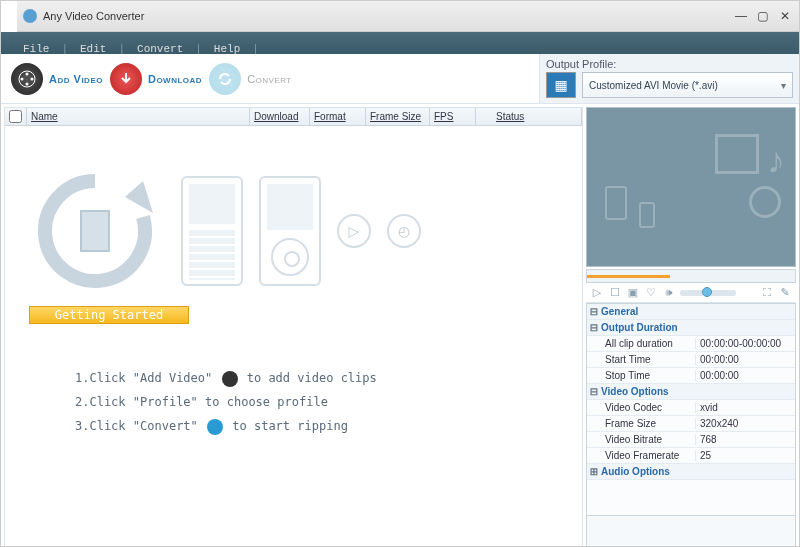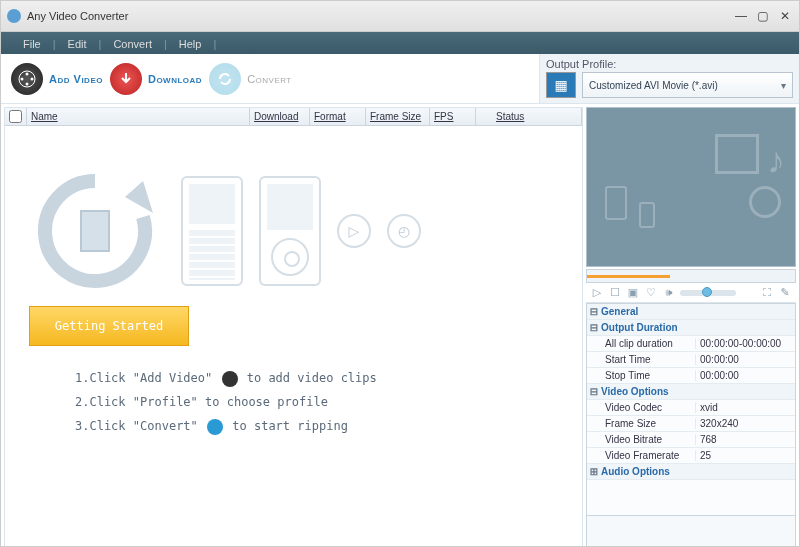--- a/index.html
+++ b/index.html
@@ -1,21 +1,21 @@
 <!DOCTYPE html>
 <html><head>
 <meta charset="utf-8">
 <style>
 * { box-sizing: border-box; margin: 0; padding: 0; }
 body { font-family: Arial, sans-serif; font-size: 11px; background: #fff; width: 800px; height: 547px; overflow: hidden; border: 1px solid #ccc; }
-.title-bar { height: 22px; background: linear-gradient(#f0f0f0,#e0e0e0); display: flex; align-items: center; padding: 15px 6px; border-bottom: 1px solid #ccc; }
+.title-bar { height: 22px; background: linear-gradient(#f0f0f0,#e0e0e0); display: flex; align-items: center; padding: 15px 6px; border-bottom: 1px solid #ccc; margin-left: 16px; }
 .title-bar .logo { width:14px; height:14px; border-radius:50%; background:#5a9fd4; margin-right:6px; }
 .title-bar .title { color:#333; flex:1; }
 .title-bar .win-btn { width:16px; text-align:center; color:#444; font-size:12px; margin-left:6px; cursor:pointer; }
-.menu-bar { height:22px; background: linear-gradient(#4a6a7a,#3a5a6a); display:flex; align-items:flex-end; padding:4px 10px; color:#ddd; }
+.menu-bar { height:22px; background: linear-gradient(#4a6a7a,#3a5a6a); display:flex; align-items:flex-start; padding:11px 10px; color:#ddd;font-family:Liberation Mono, monospace; }
 .menu-item { padding:0 12px; cursor:pointer; }
 .menu-sep { color:#7a9aaa; }
 .toolbar-row { display:flex; height:50px; border-bottom:1px solid #dde6ee; }
 .toolbar-left { flex:1; display:flex; align-items:center; padding-left:10px; gap:7px; }
 .tool-btn { display:flex; align-items:center; gap:6px; cursor:pointer; }
 .tool-btn .circ { width:32px; height:32px; border-radius:50%; display:flex; align-items:center; justify-content:center; }
 .circ.dark { background:radial-gradient(#555,#222); }
 .circ.red { background:radial-gradient(#e55,#b22); }
 .circ.blue { background:radial-gradient(#6bd,#4ac); }
 .tool-btn .lbl { font-size:11px; font-variant:small-caps; letter-spacing:0.5px; }
@@ -43,21 +43,21 @@
 .empty-icons { position:absolute; top:30px; left:20px; right:20px; height:150px; display:flex; align-items:center; gap:16px; }
 .refresh-ic { width:140px; height:140px; }
 .phone-ic, .ipod-ic { width:62px; height:110px; border:2px solid #d5dde5; border-radius:6px; }
 .phone-ic { background:#fff; }
 .phone-ic .scr { margin:6px; height:40px; background:#eef3f7; }
 .phone-ic .keys { margin:2px 6px; height:50px; background:repeating-linear-gradient(#eef3f7 0 6px,#fff 6px 8px); }
 .ipod-ic .scr { margin:6px 6px 0; height:46px; background:#eef3f7; }
 .ipod-ic .wheel { margin:8px auto; width:38px; height:38px; border:2px solid #d5dde5; border-radius:50%; position:relative; }
 .ipod-ic .wheel:after { content:''; position:absolute; top:50%; left:50%; width:12px; height:12px; margin:-6px; border:2px solid #d5dde5; border-radius:50%; }
 .small-circ { width:34px; height:34px; border:2px solid #d5dde5; border-radius:50%; display:flex; align-items:center; justify-content:center; color:#c0ccd6; font-size:14px; }
-.gs-btn { position:absolute; top:180px; left:24px; width:160px; height:40px; background:linear-gradient(#ffd766,#f5b820); border:1px solid #e0a010; color:#fff; font-family:monospace; font-size:12px; display:flex; align-items:center; justify-content:center; cursor:pointer; }
+.gs-btn { position:absolute; top:180px; left:24px; width:160px; height:18px; background:linear-gradient(#ffd766,#f5b820); border:1px solid #e0a010; color:#fff; font-family:monospace; font-size:12px; display:flex; align-items:center; justify-content:center; cursor:pointer; }
 .steps { position:absolute; top:240px; left:70px; font-family:monospace; font-size:12px; color:#5a6a7a; line-height:24px; }
 .steps .ic { display:inline-block; width:16px; height:16px; border-radius:50%; vertical-align:middle; margin:0 2px; }
 .ic.film { background:#333; }
 .ic.conv { background:#2a9ad4; }
 .right-pane { width:210px; margin:3px 3px 3px 0; display:flex; flex-direction:column; }
 .preview { height:160px; background:#7a96a4; border:1px solid #b0c0cc; position:relative; overflow:hidden; }
 .preview .ghost { position:absolute; opacity:0.25; }
 .g1 { top:26px; right:36px; width:44px; height:40px; border:3px solid #fff; }
 .g2 { top:32px; right:10px; font-size:36px; color:#fff; }
 .g3 { top:78px; left:18px; width:22px; height:34px; border:2px solid #fff; border-radius:3px; }

